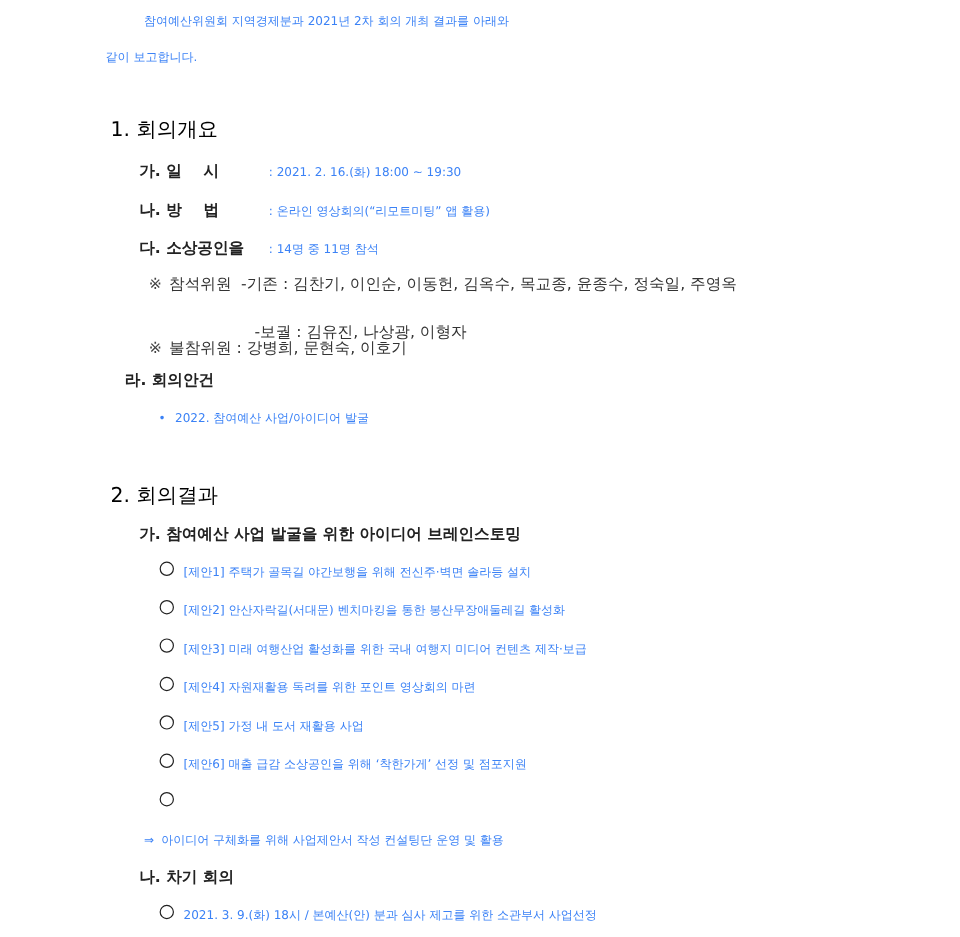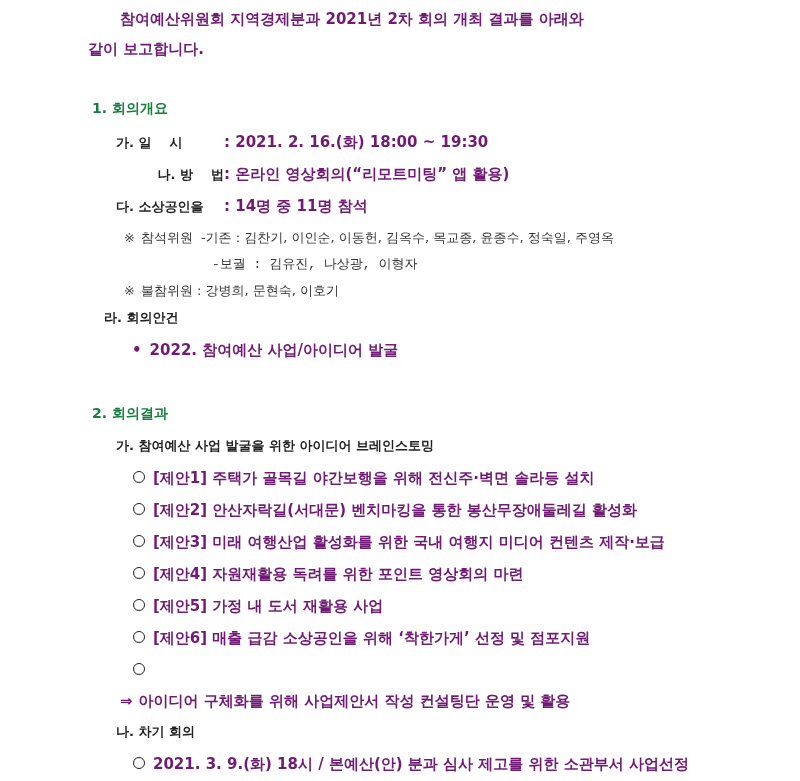--- a/index.html
+++ b/index.html
@@ -16,40 +16,39 @@
       color: #222222;
     }
     .line {
       position: absolute;
       white-space: nowrap;
       font-size: 16px;
       line-height: 20px;
     }
     .heading {
       font-family: "DejaVu Sans", "Liberation Sans", sans-serif;
-      font-weight: bold;
-      font-size: 14px;
-      color: #15803d;
+      font-weight: normal;
+      font-size: 17px;
+      color: #000000;
     }
     .sub-heading {
       font-family: "DejaVu Sans", "Liberation Sans", sans-serif;
       font-weight: bold;
       font-size: 13px;
       color: #222222;
     }
     .small {
       font-family: "DejaVu Sans", "Liberation Sans", sans-serif;
       font-size: 13px;
       color: #333333;
     }
     .body-text {
       font-family: "DejaVu Sans", "Liberation Sans", sans-serif;
-      font-size: 15px;
-      color: #701a75;
-      font-weight: bold;
+      font-size: 10px;
+      color: #3b82f6;
     }
     .label-spread {
       display: inline-block;
       width: 108px;
     }
     .circle {
       display: inline-block;
       width: 10px;
       height: 10px;
       border: 1.6px solid #222;
@@ -76,30 +75,30 @@
 
 <div class="line body-text" style="left:120px; top:9px;">참여예산위원회 지역경제분과 2021년 2차 회의 개최 결과를 아래와</div>
 <div class="line body-text" style="left:88px; top:39px;">같이 보고합니다.</div>
 
 <div class="line heading" style="left:92px; top:98px;">1. 회의개요</div>
 
 <div class="line" style="left:116px; top:132px;">
   <span class="sub-heading label-spread" style="white-space:pre;">가. 일    시</span><span class="body-text">: 2021. 2. 16.(화) 18:00 ~ 19:30</span>
 </div>
 <div class="line" style="left:116px; top:164px;">
-  <span class="sub-heading label-spread" style="white-space:pre;text-align:right;">나. 방    법</span><span class="body-text">: 온라인 영상회의(“리모트미팅” 앱 활용)</span>
+  <span class="sub-heading label-spread" style="white-space:pre;">나. 방    법</span><span class="body-text">: 온라인 영상회의(“리모트미팅” 앱 활용)</span>
 </div>
 <div class="line" style="left:116px; top:196px;">
   <span class="sub-heading label-spread" style="white-space:pre;">다. 소상공인을</span><span class="body-text">: 14명 중 11명 참석</span>
 </div>
 
 <div class="line small" style="left:124px; top:228px;">
   <span class="ref">※</span><span style="margin-right:8px;">참석위원</span><span>-기존 : 김찬기, 이인순, 이동헌, 김옥수, 목교종, 윤종수, 정숙일, 주영옥</span>
 </div>
-<div class="line small" style="left:212px; top:255px;font-family:Liberation Mono, monospace;">-보궐 : 김유진, 나상광, 이형자</div>
+<div class="line small" style="left:212px; top:268px;">-보궐 : 김유진, 나상광, 이형자</div>
 <div class="line small" style="left:124px; top:281px;">
   <span class="ref">※</span><span>불참위원 : 강병희, 문현숙, 이호기</span>
 </div>
 
 <div class="line sub-heading" style="left:104px; top:308px;text-align:center;">라. 회의안건</div>
 <div class="line body-text" style="left:132px; top:340px;">
   <span class="dot">•</span><span>2022. 참여예산 사업/아이디어 발굴</span>
 </div>
 
 <div class="line heading" style="left:92px; top:403px;">2. 회의결과</div>

